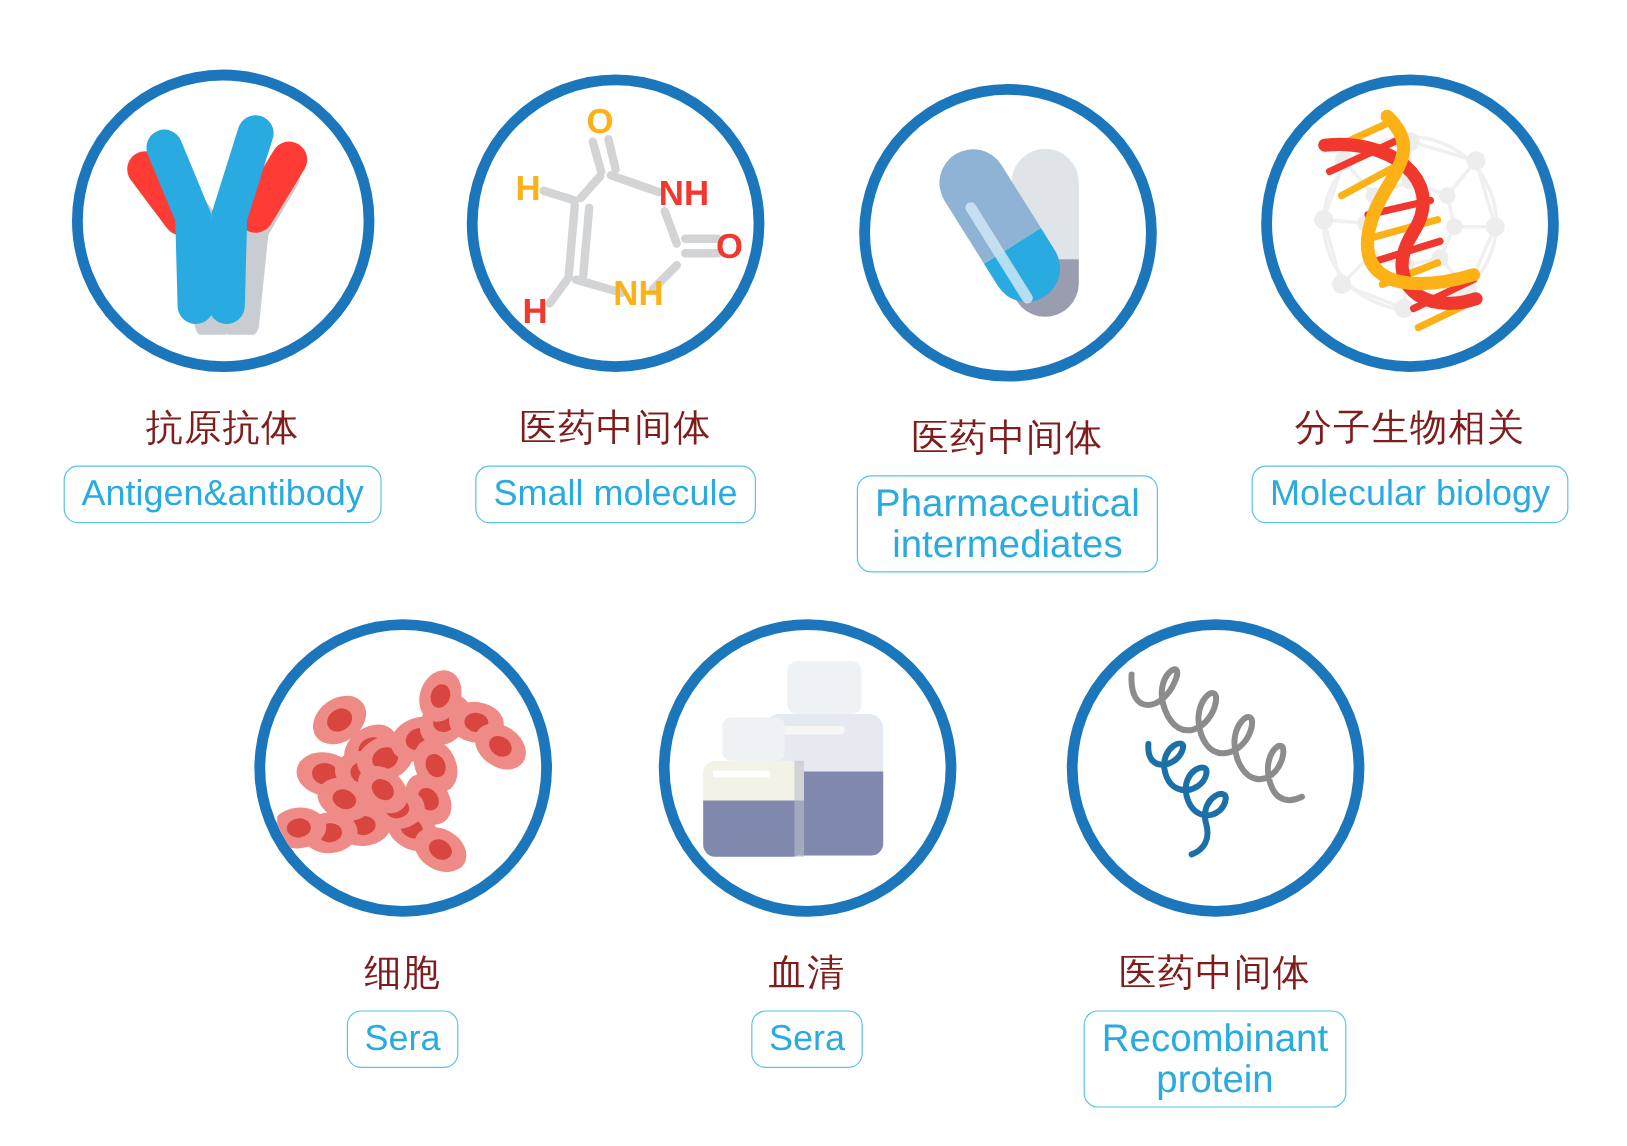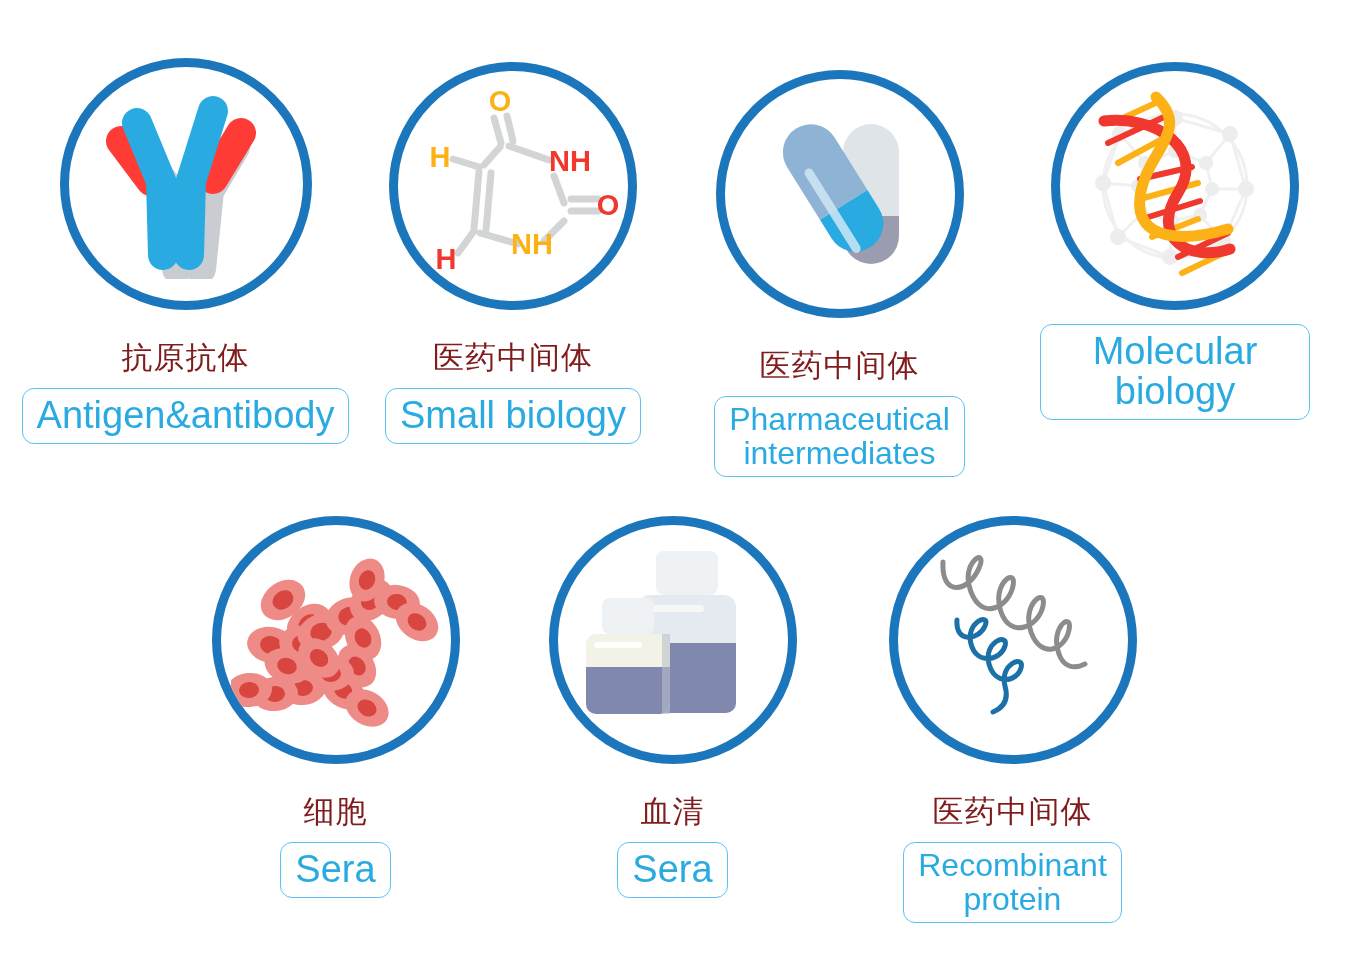--- a/index.html
+++ b/index.html
@@ -34,21 +34,21 @@
     letter-spacing:1px;
     white-space:nowrap;
     font-family:"DejaVu Sans","Liberation Sans",sans-serif;
   }
 
   .pill{
     margin-top:14px;
     border:1.6px solid #5bc2f0;
     border-radius:12px;
     color:#29abe2;
-    font-size:38px;
+    font-size:30px;
     line-height:1.05;
     padding:7px 14px;
     text-align:center;
     white-space:pre-line;
     background:#ffffff;
     box-sizing:border-box;
     font-family:"Liberation Sans","DejaVu Sans",sans-serif;
   }
   .pill.two-line{font-size:32px;padding:6px 14px;}
 </style>
@@ -117,21 +117,21 @@
 
         <text x="92" y="30" text-anchor="middle" font-size="29" font-weight="bold" fill="#fcb216" font-family="'Liberation Sans',sans-serif">O</text>
         <text x="162" y="90" text-anchor="middle" font-size="29" font-weight="bold" fill="#f0382f" font-family="'Liberation Sans',sans-serif">NH</text>
         <text x="200" y="134" text-anchor="middle" font-size="29" font-weight="bold" fill="#f0382f" font-family="'Liberation Sans',sans-serif">O</text>
         <text x="124" y="173" text-anchor="middle" font-size="29" font-weight="bold" fill="#fcb216" font-family="'Liberation Sans',sans-serif">NH</text>
         <text x="38" y="188" text-anchor="middle" font-size="29" font-weight="bold" fill="#f0382f" font-family="'Liberation Sans',sans-serif">H</text>
         <text x="32" y="86" text-anchor="middle" font-size="29" font-weight="bold" fill="#fcb216" font-family="'Liberation Sans',sans-serif">H</text>
       </svg>
     </div>
     <div class="cn-label">医药中间体</div>
-    <div class="pill">Small biology</div>
+    <div class="pill">Small molecule</div>
   </div>
 
   <div class="card" style="left:712px;top:70px;width:255px;">
     <div class="circle" style="width:248px;height:248px;">
       <svg width="180" height="180" viewBox="0 0 180 180">
 
         <path d="M93,48 a28,28 0 0 1 56,0 v64 h-56 z" fill="#dfe4e8"></path>
         <path d="M93,112 h56 v20 a28,28 0 0 1 -56,0 z" fill="#9a9cb0"></path>
 
         <g transform="rotate(-32 90 95)">
@@ -185,20 +185,21 @@
           <line x1="82" y1="148" x2="140" y2="130" stroke="#f0382f"></line>
           <line x1="92" y1="166" x2="138" y2="148" stroke="#fcb216"></line>
           <line x1="118" y1="186" x2="168" y2="162" stroke="#f0382f"></line>
           <line x1="122" y1="202" x2="172" y2="178" stroke="#fcb216"></line>
         </g>
 
         <path d="M44,50 C96,44 146,78 118,122 C90,166 128,192 170,178" stroke="#f0382f" stroke-width="11" fill="none" stroke-linecap="round"></path>
         <path d="M96,26 C132,60 86,80 80,126 C74,172 128,170 168,158" stroke="#fcb216" stroke-width="11" fill="none" stroke-linecap="round"></path>
       </svg>
     </div>
+    <div class="cn-label">分子生物相关</div>
     <div class="pill">Molecular biology</div>
   </div>
 
   <div class="card" style="left:208px;top:516px;width:255px;">
     <div class="circle" style="width:248px;height:248px;">
       <svg width="210" height="200" viewBox="0 0 210 200">
         <g>
 
           <g transform="translate(52,60) rotate(-35)">
               <ellipse rx="24" ry="18" fill="#ef8b86"></ellipse>

